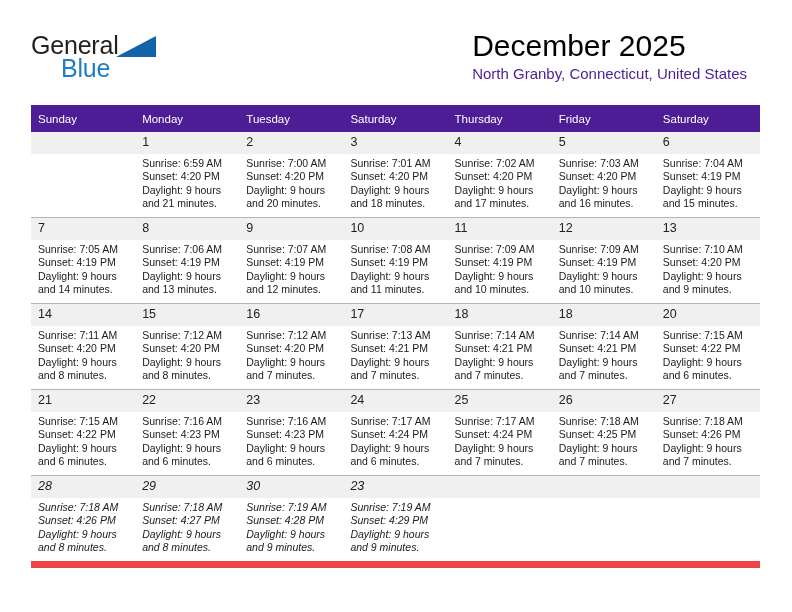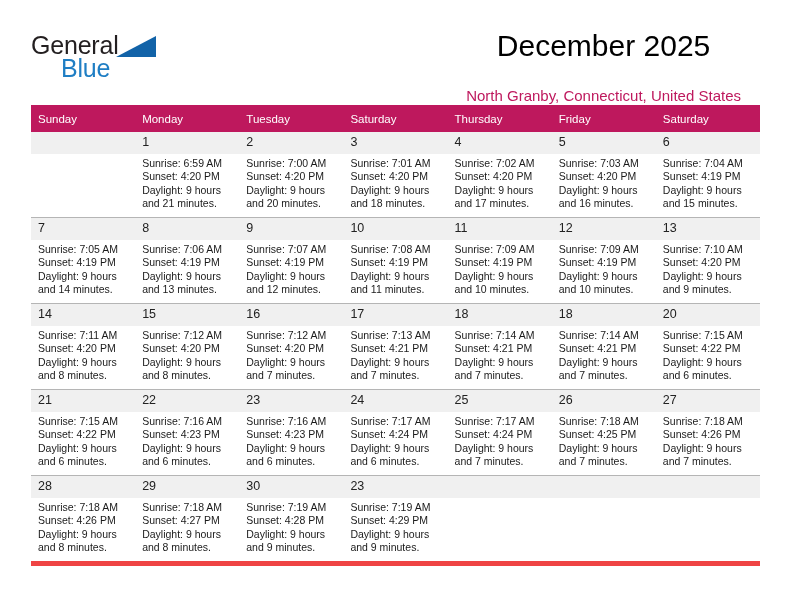--- a/index.html
+++ b/index.html
@@ -61,67 +61,68 @@
     left: 85px;
     top: 4px;
     width: 0;
     height: 0;
     border-style: solid;
     border-width: 0 0 21px 40px;
     border-color: transparent transparent #1263a8 transparent;
   }
   .title-block {
     position: absolute;
-    right: 18px;
+    right: 12px;
     top: 0;
-    text-align: center;
+    text-align: left;
   }
   .cal-title {
     font-size: 30px;
     line-height: 36px;
     color: #000000;
     white-space: nowrap;
   }
   .cal-subtitle {
-    margin-top: 22px;
+    margin-top: 0;
     font-size: 15px;
     line-height: 19px;
-    color: #be185d;
+    color: #4c1d95;
     white-space: nowrap;
   }
 
   
   .calendar {
     position: absolute;
     left: 31px;
     top: 105px;
     width: 729px;
     border-collapse: collapse;
     table-layout: fixed;
   }
   .calendar th {
-    background: #be185d;
+    background: #4c1d95;
     color: #ffffff;
     font-size: 11.5px;
     font-weight: normal;
     text-align: left;
     padding: 4px 0 4px 7px;
     height: 19px;
     vertical-align: middle;
     border: none;
   }
   .week-row td {
     vertical-align: top;
     padding: 0;
     border: none;
     border-bottom: 1px solid #b5b5b5;
     height: 85px;
   }
   .week-row:last-child td {
-    border-bottom: 5px solid #ef4444;
+    border-bottom: 7px solid #ef4444;
+    font-style: italic;
   }
   .daynum {
     background: #f0f0f0;
     font-size: 12.5px;
     line-height: 16px;
     color: #222222;
     padding: 2px 0 3px 7px;
     min-height: 17px;
   }
   .daynum.empty {

